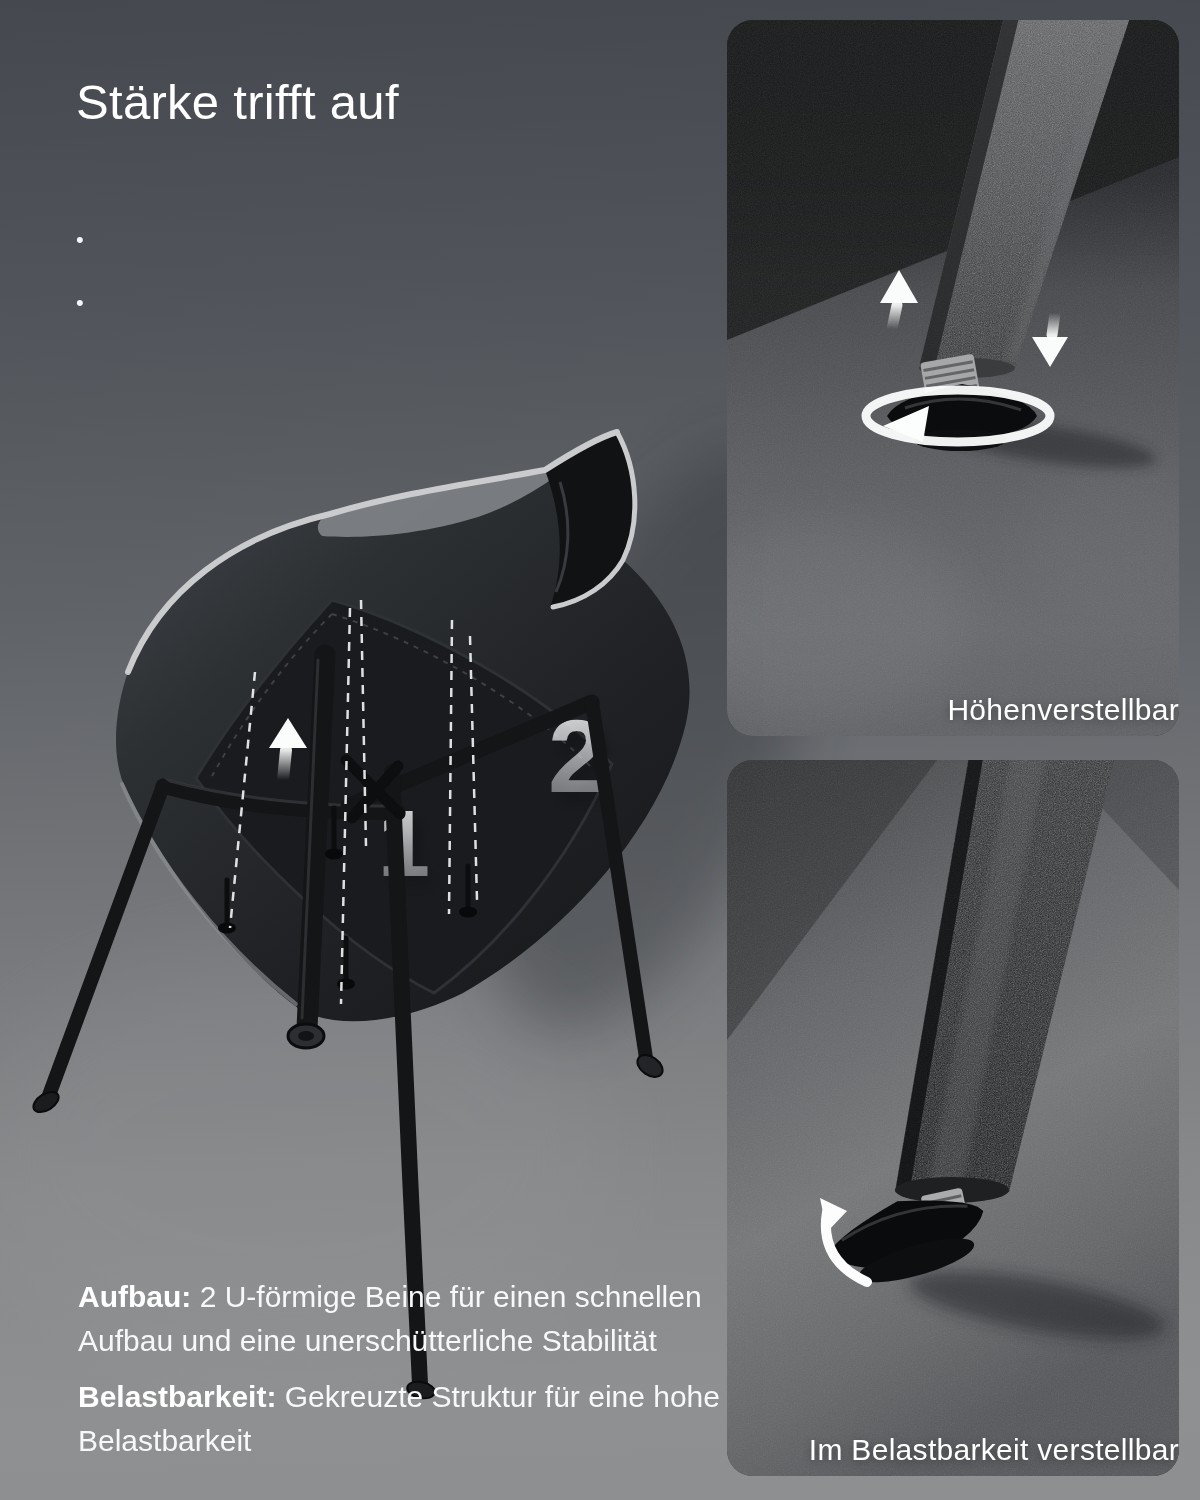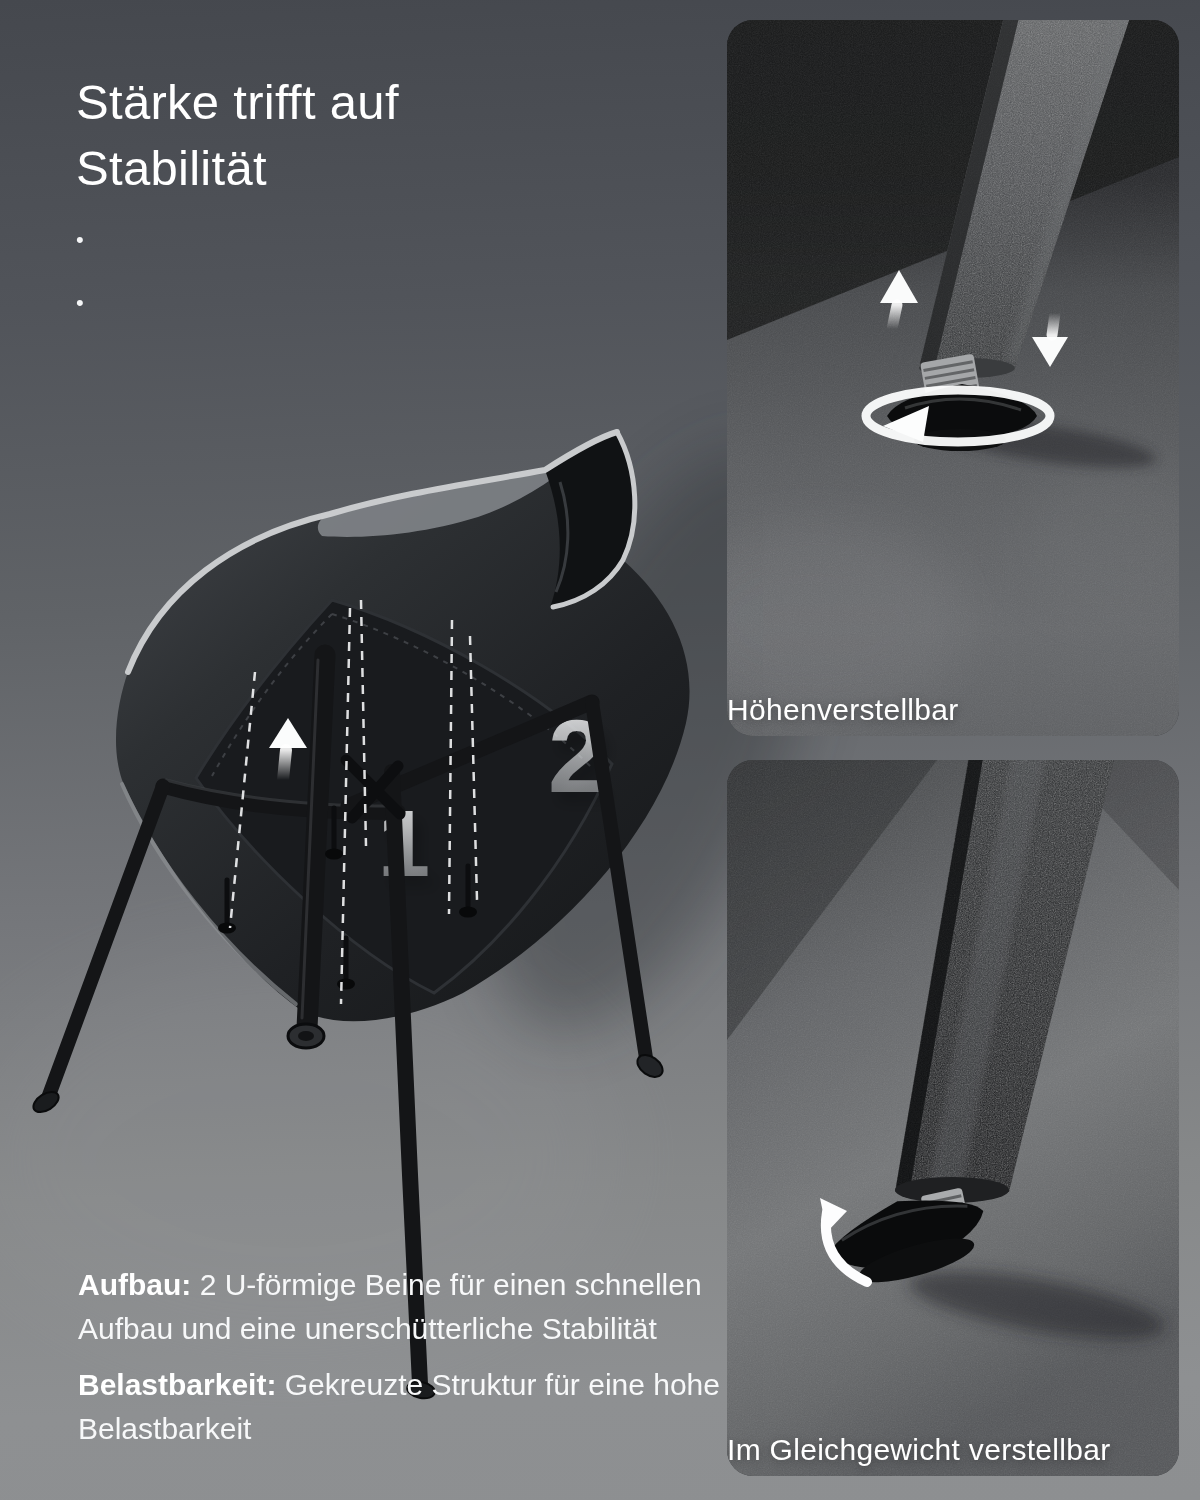--- a/index.html
+++ b/index.html
@@ -8,29 +8,29 @@
     font-family:"Liberation Sans",sans-serif;
     background:linear-gradient(178deg,#45484e 0%,#51545a 20%,#606367 40%,#75777b 60%,#868889 78%,#8e9092 92%,#8d8f91 100%);
   }
   .art{position:absolute;left:0;top:0;width:1200px;height:1500px;z-index:1;}
   .copy{position:absolute;z-index:3;color:#ffffff;}
   .title{left:76px;top:70px;width:620px;font-size:49px;line-height:1.34;font-weight:500;letter-spacing:.3px;}
   .bullets{left:76px;top:216px;width:600px;}
   .bullet{display:flex;margin-bottom:16px;font-size:33px;line-height:1.42;color:#f5f6f7;font-weight:400;}
   .bullet .dot{width:26px;flex:0 0 26px;font-size:22px;line-height:47px;color:#f5f6f7;}
   .footer{left:78px;top:1263px;width:700px;}
-  .footer p{margin:0 0 12px 0;font-size:30px;line-height:1.47;color:#f7f8f9;font-weight:400;}
+  .footer p{margin:12px 0 12px 0;font-size:30px;line-height:1.47;color:#f7f8f9;font-weight:400;}
   .footer b{font-weight:700;color:#ffffff;}
   .panel{
     position:absolute;left:727px;width:452px;height:716px;border-radius:26px;
     overflow:hidden;z-index:2;background:#3a3c3e;
   }
   .panel svg{position:absolute;inset:0;width:100%;height:100%;display:block;}
   .panel .caption{
-    position:absolute;left:0;right:0;bottom:9px;text-align:left;z-index:2;
+    position:absolute;left:0;right:0;bottom:9px;text-align:right;z-index:2;
     font-size:30px;color:#ffffff;letter-spacing:.3px;font-weight:400;
     text-shadow:0 2px 8px rgba(0,0,0,.35);
   }
   #panel-1{top:20px;} #panel-2{top:760px;}
 </style>
 </head>
 <body>
 
 <div class="canvas">
 
@@ -137,21 +137,20 @@
     </g>
 
     <g>
       <polygon points="288,718 307,748 269,748" fill="#fbfcfc"></polygon>
       <path d="M 286,750 L 283,780" stroke="url(#c-fadeDn)" stroke-width="12" stroke-linecap="round" fill="none"></path>
     </g>
   </svg>
 
   <div class="copy title">
     <div>Stärke trifft auf</div>
-    <div>Stabilität</div>
   </div>
 
   <div class="copy bullets">
     <div class="bullet">
       <span class="dot">•</span>
       <span>
       </span>
     </div>
     <div class="bullet">
       <span class="dot">•</span>
@@ -297,16 +296,16 @@
       <g transform="rotate(-16 180 475)">
         <path d="M 180,440 Q 252,457 260,473 Q 246,498 180,506 Q 114,498 100,471 Q 114,456 180,440 Z" fill="#0a0b0c"></path>
         <path d="M 116,462 Q 180,442 246,464" stroke="#3a3c3e" stroke-width="3" fill="none" opacity="0.85"></path>
         <ellipse cx="182" cy="502" rx="60" ry="15" fill="#0d0e0f"></ellipse>
       </g>
       <g>
         <path d="M 140,522 Q 92,500 100,452" stroke="#fdfdfe" stroke-width="10" fill="none" stroke-linecap="round"></path>
         <polygon points="93,438 120,451 100,472" fill="#fdfdfe"></polygon>
       </g>
     </svg>
-    <div class="caption">Im Gleichgewicht verstellbar</div>
+    <div class="caption">Im Belastbarkeit verstellbar</div>
   </div>
 
 </div>
 
 </body></html>

